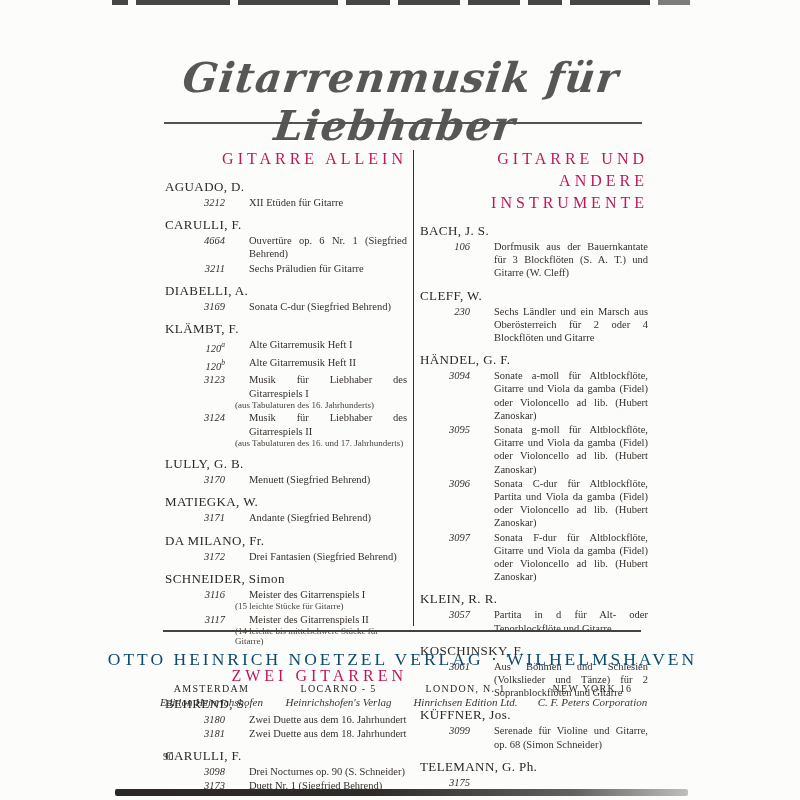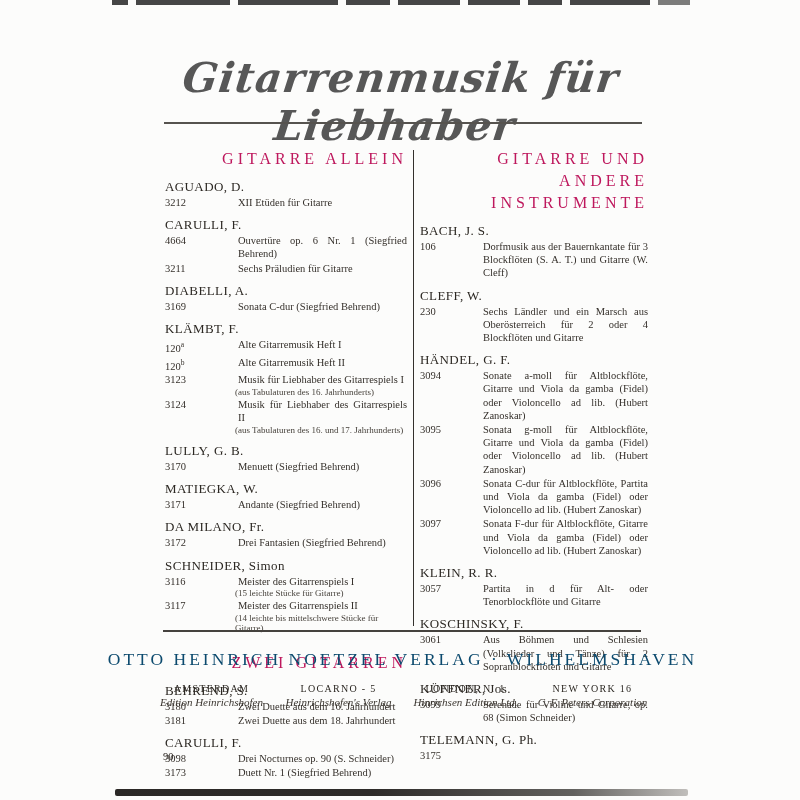--- a/index.html
+++ b/index.html
@@ -38,23 +38,23 @@
 
   .sec-heading{
     text-align:right;font-size:16px;letter-spacing:4px;color:#be185d;
     line-height:22px;margin-bottom:9px;white-space:nowrap;
   }
   .sec-heading.multi{white-space:normal;}
   .sec2{margin-top:18px;}
 
   .composer{font-size:13px;letter-spacing:.4px;margin-top:8px;color:#2c2823;}
   .work{display:flex;font-size:10.5px;line-height:13.2px;margin-top:1px;}
-  .work .no{flex:0 0 var(--noW);white-space:nowrap;}
+  .work .no{flex:0 0 var(--noW);text-align:right;white-space:nowrap;font-style:italic;}
   .work .no sup{font-size:7.5px;}
-  .work .wtext{flex:1;margin-left:13px;text-align:justify;}
+  .work .wtext{flex:1;margin-left:24px;text-align:justify;}
   .note{font-size:9px;line-height:10.5px;color:#47423c;margin-left:calc(var(--noW) + 10px);}
   .col-left{--noW:60px;}
   .col-right{--noW:50px;}
 
   
   .footer-rule{position:absolute;top:630px;left:163px;width:478px;height:2px;background:#45423e;}
   .publisher-line{
     position:absolute;top:649px;left:100px;width:605px;text-align:center;
     font-size:17.5px;letter-spacing:3px;color:#0c4a6e;white-space:nowrap;
   }

